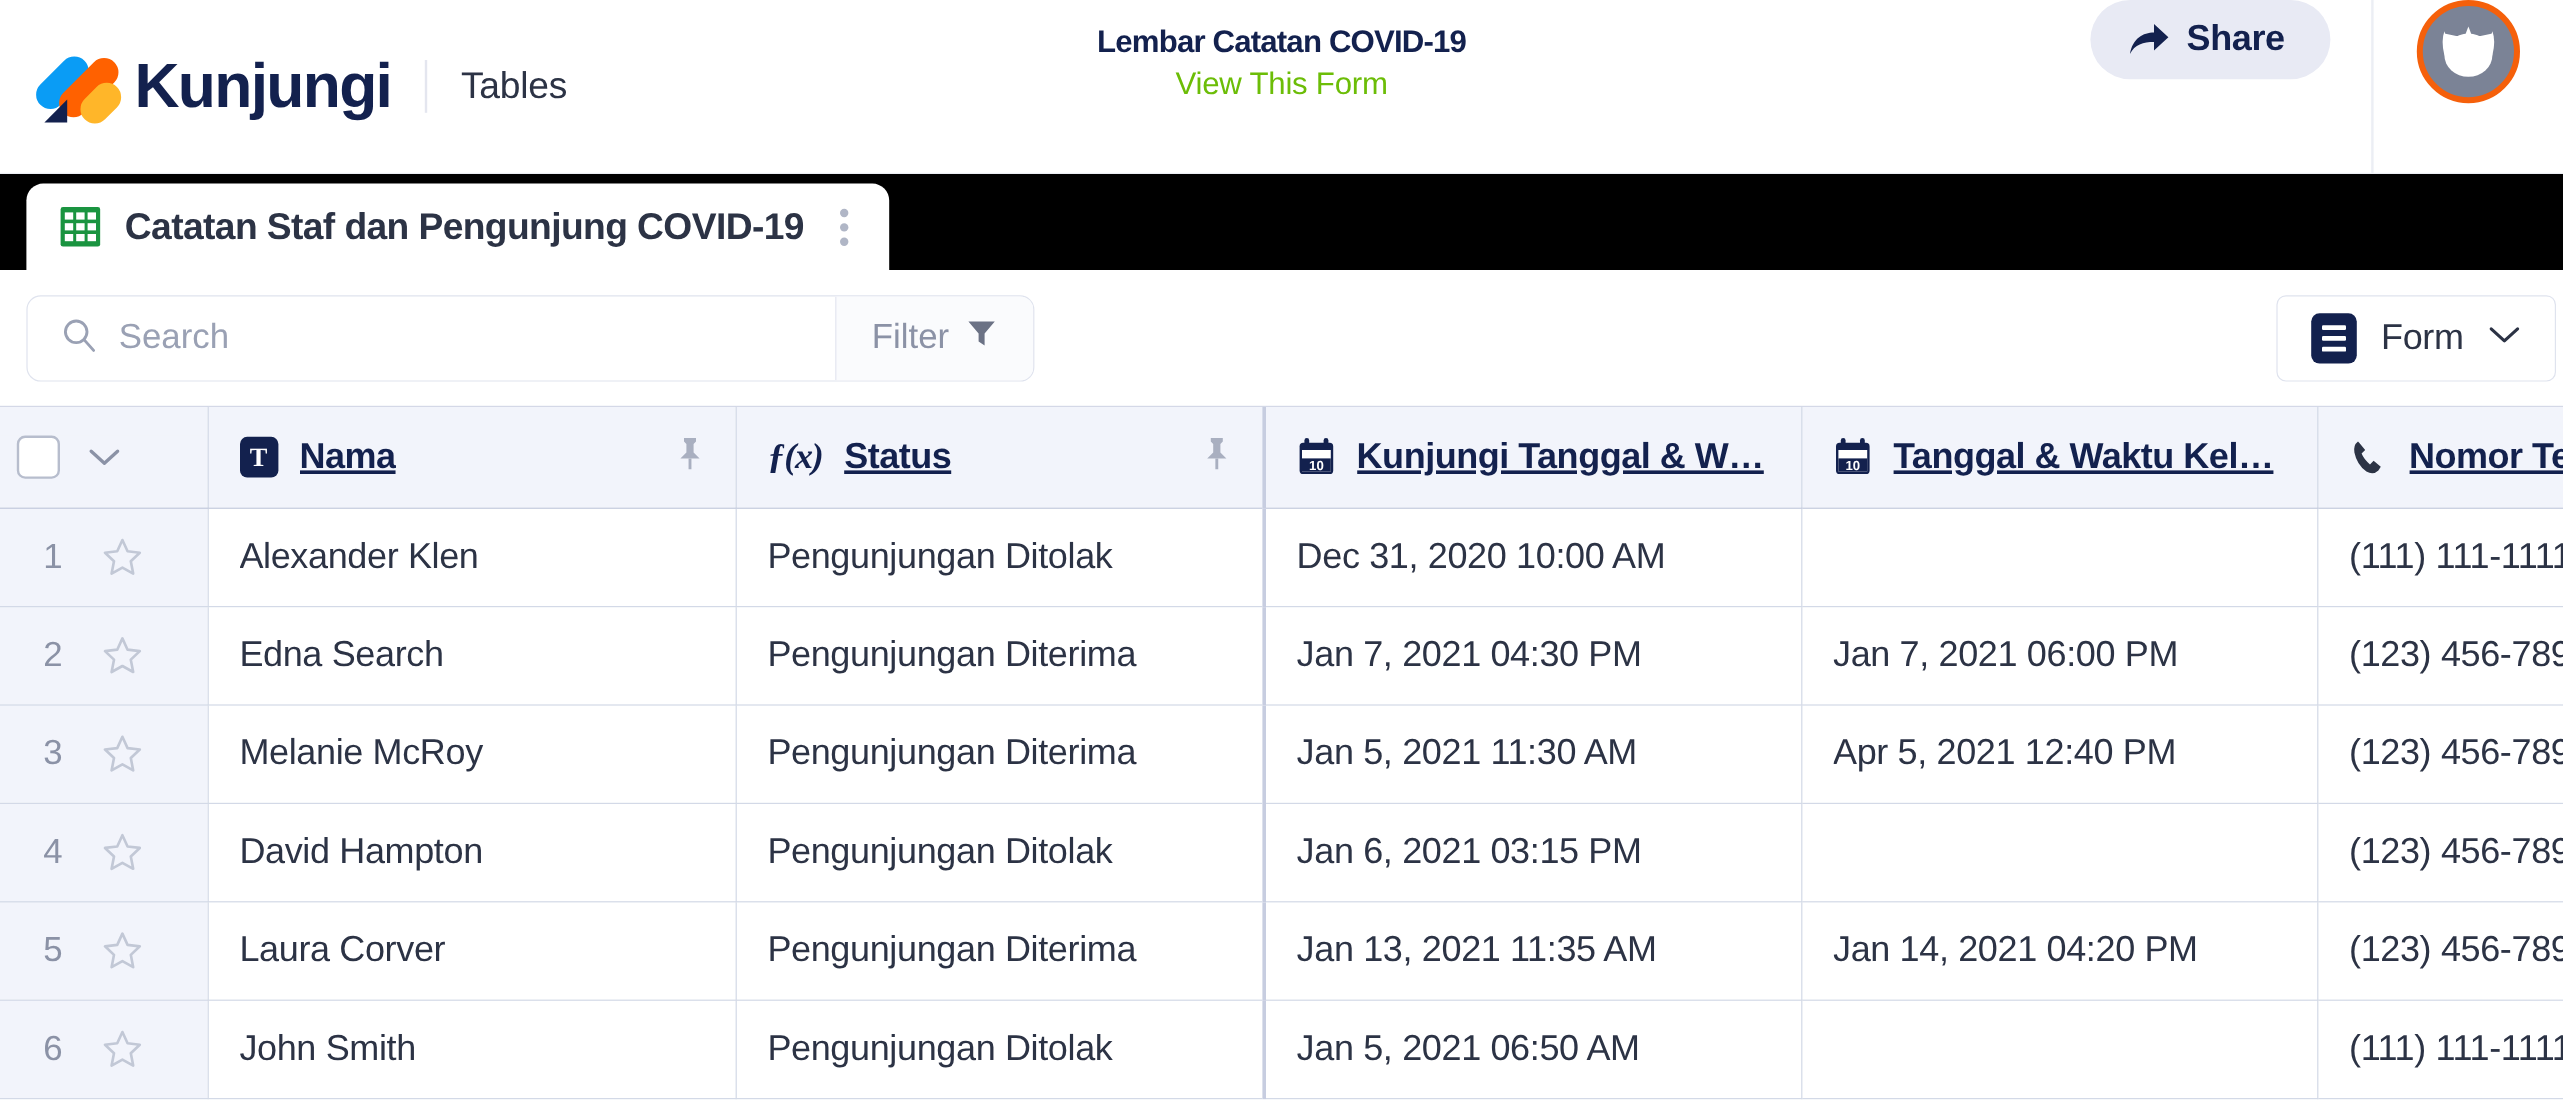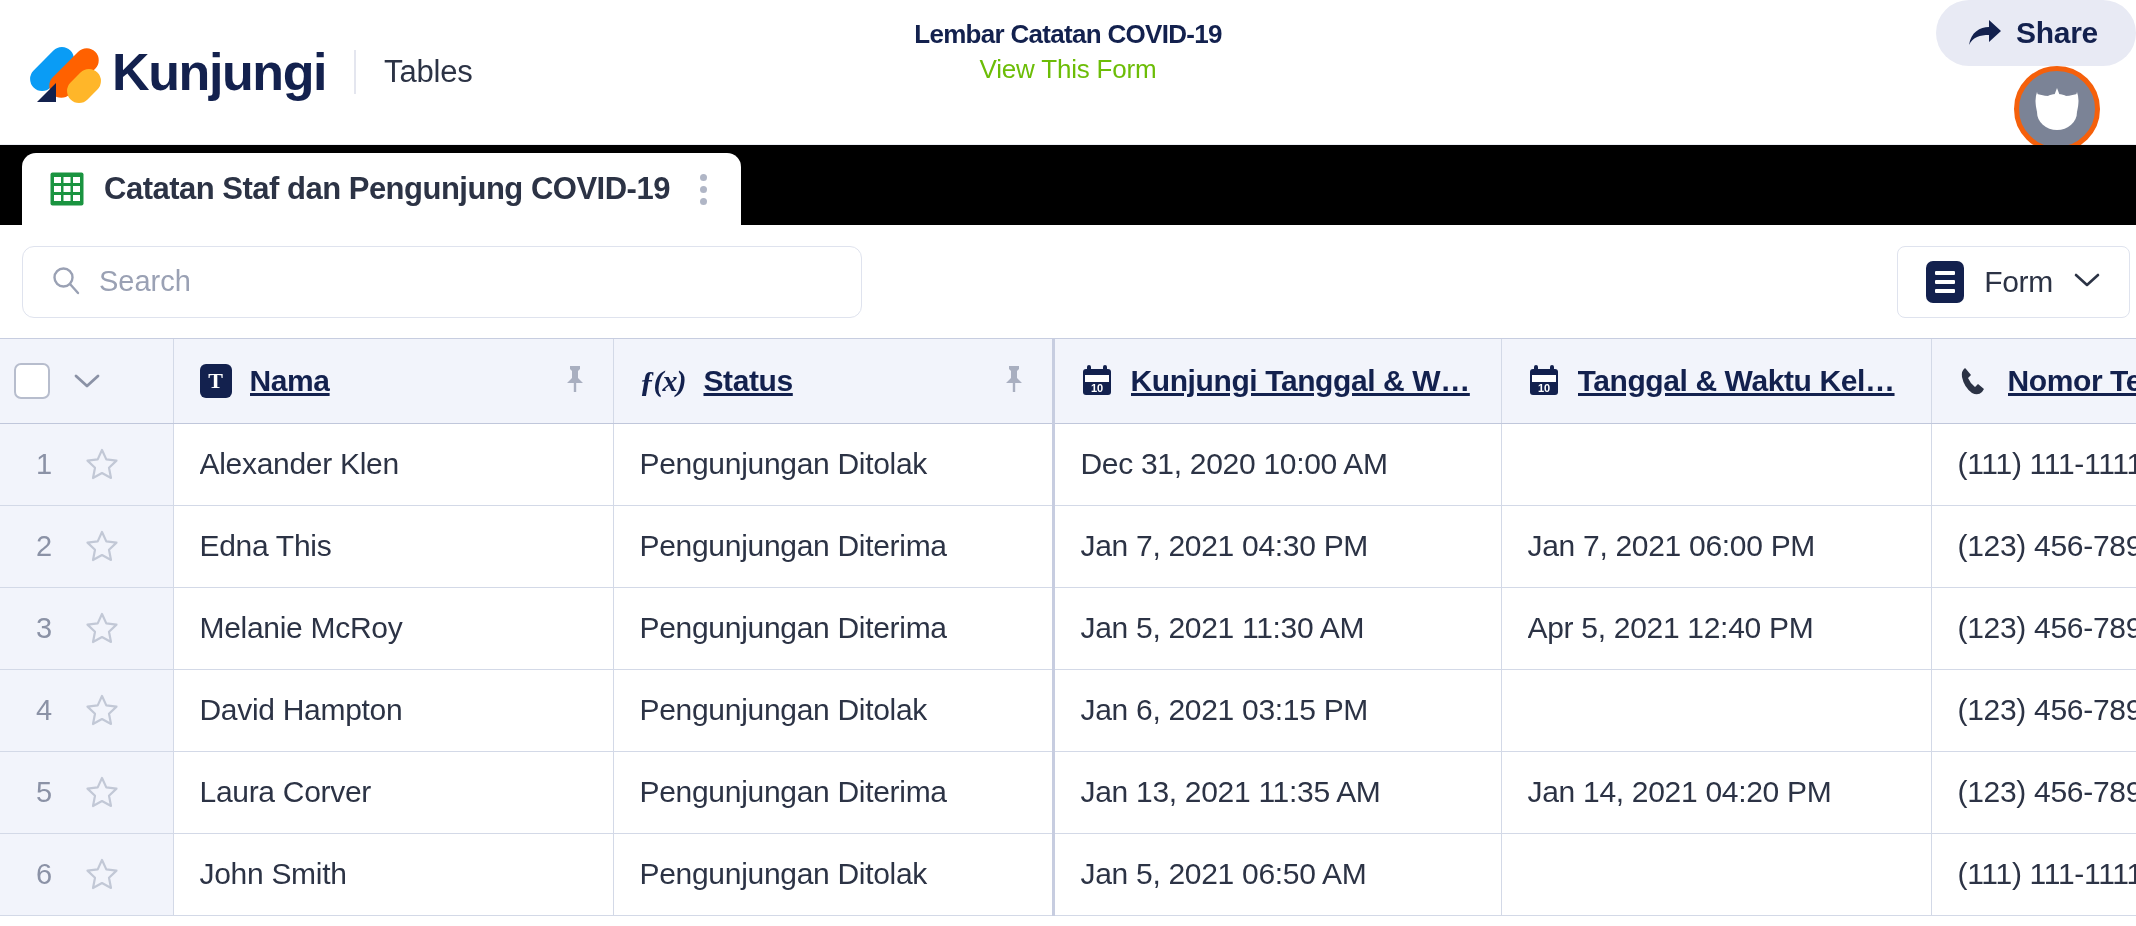--- a/index.html
+++ b/index.html
@@ -62,21 +62,21 @@
   }
   .view-form-link {
     display: inline-block;
     margin-top: 3px;
     font-size: 26px; color: #6cbd07; letter-spacing: -0.2px;
     pointer-events: auto; cursor: pointer;
   }
 
   .topbar-right {
     position: absolute; right: 0; top: 0; bottom: 0;
-    display: flex; align-items: flex-end; flex-direction: column;
+    display: flex; align-items: flex-start;
   }
   .share-btn {
     display: flex; align-items: center; gap: 14px;
     background: #e8eaf4; border: none; border-radius: 999px;
     padding: 16px 38px 16px 32px;
     cursor: pointer;
   }
   .share-btn span { font-size: 30px; font-weight: bold; color: #13214e; letter-spacing: -0.3px; }
   .share-arrow svg { display: block; }
   .topright-divider { width: 2px; height: 145px; background: #eceef4; margin-left: 34px; }
@@ -319,20 +319,28 @@
   <div class="search-wrap">
     <div class="search-field">
       <span>
         <svg width="30" height="30" viewBox="0 0 30 30">
           <circle cx="12.5" cy="12.5" r="9" fill="none" stroke="#9aa1b4" stroke-width="2.4"></circle>
           <line x1="19" y1="19" x2="27" y2="28" stroke="#9aa1b4" stroke-width="2.4" stroke-linecap="round"></line>
         </svg>
       </span>
       <input class="search-input" type="text" placeholder="Search" style="">
     </div>
+    <div class="filter-btn">
+      <span>Filter</span>
+      <span>
+        <svg width="26" height="26" viewBox="0 0 26 26">
+          <path d="M2 3 H24 L15.5 13 V23 L10.5 19.5 V13 Z" fill="#6b7285"></path>
+        </svg>
+      </span>
+    </div>
   </div>
 
   <div class="form-btn">
     <span class="form-btn-icon">
       <i></i>
         <i></i>
         <i></i>
     </span>
     <span class="form-btn-label">Form</span>
     <span>
@@ -468,21 +476,21 @@
           <div class="rownum-inner">
             <span class="rownum-text">2</span>
             <span class="star-btn">
               <svg width="36" height="34" viewBox="0 0 36 34">
                   <path d="M18 3 L22.3 12.4 L32.5 13.6 L25 20.7 L27 31 L18 26 L9 31 L11 20.7 L3.5 13.6 L13.7 12.4 Z" fill="none" stroke="#c2c8d6" stroke-width="2.2" stroke-linejoin="round"></path>
                 </svg>
             </span>
           </div>
         </td>
         <td class="col-nama">
-            <div class="cell-text">Edna This</div>
+            <div class="cell-text">Edna Search</div>
           </td>
         <td class="col-status">
             <div class="cell-text">Pengunjungan Diterima</div>
           </td>
         <td class="col-kunjungi">
             <div class="cell-text">Jan 7, 2021 04:30 PM</div>
           </td>
         <td class="col-keluar">
             <div class="cell-text">Jan 7, 2021 06:00 PM</div>
           </td>

